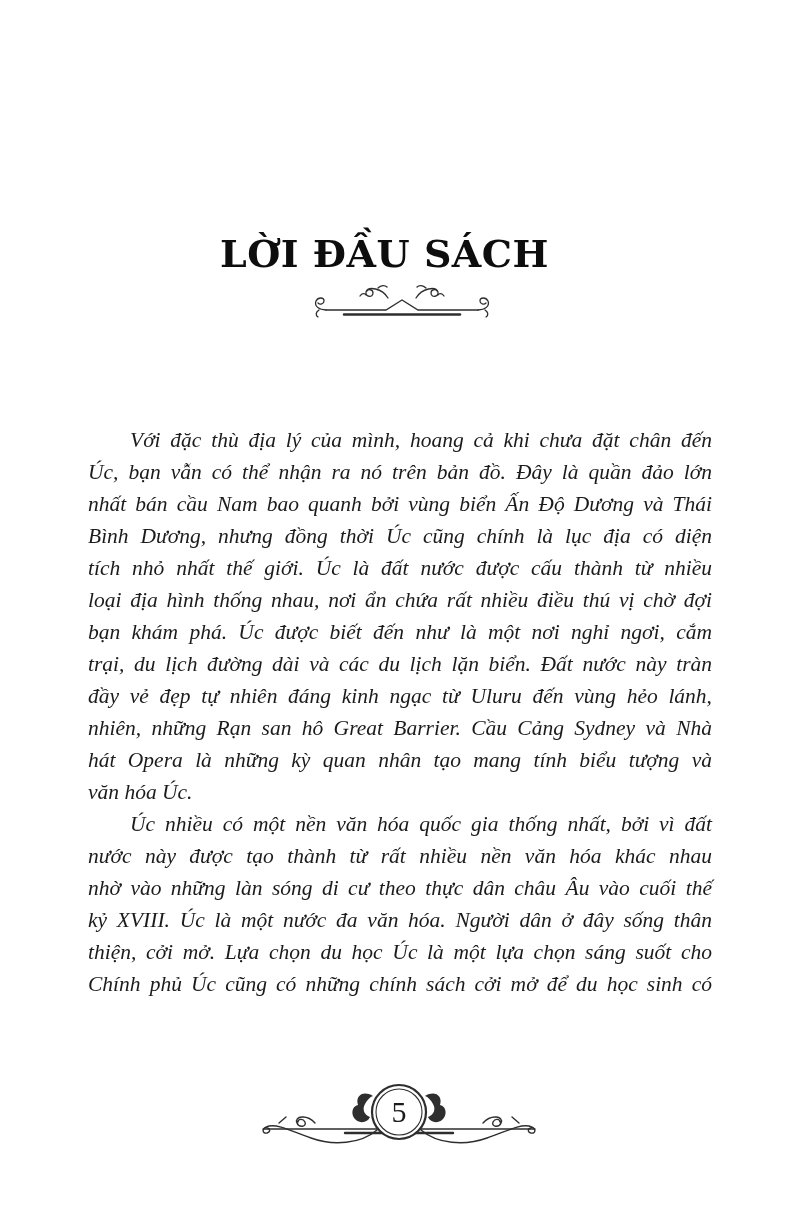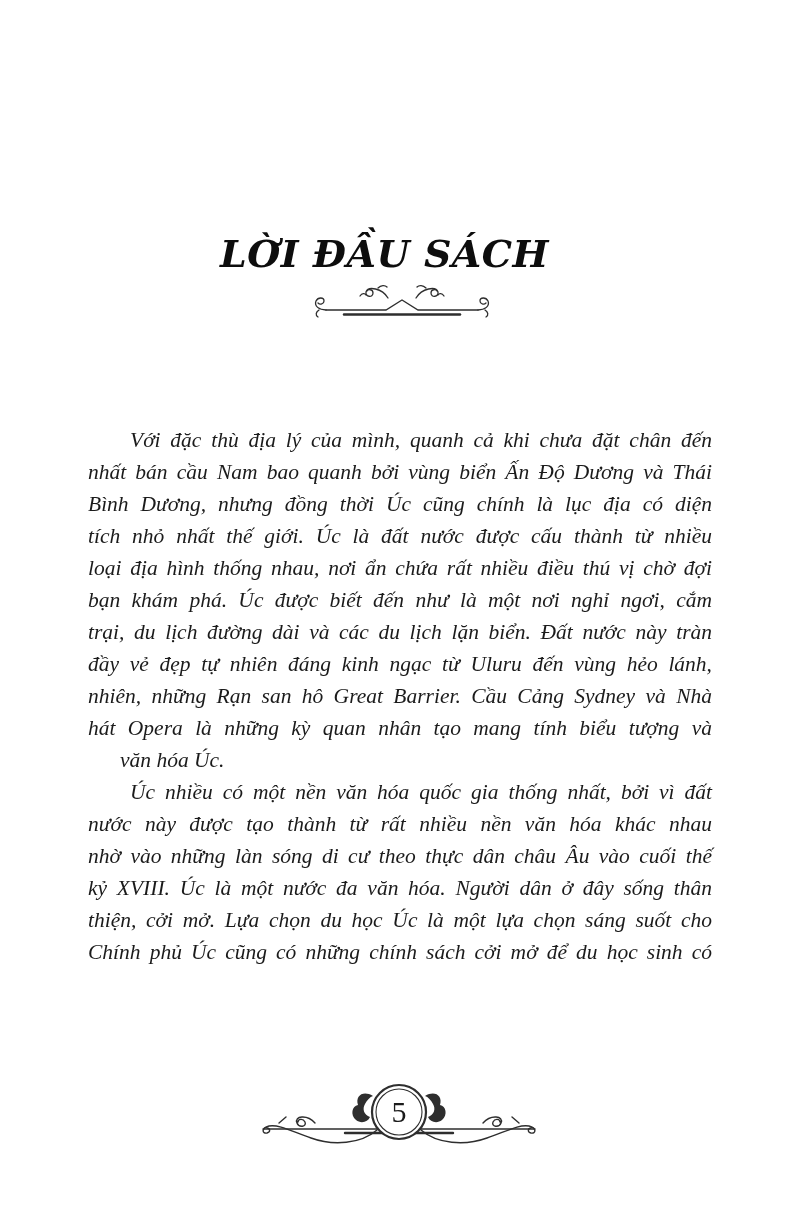--- a/index.html
+++ b/index.html
@@ -17,21 +17,20 @@
     left: 0;
     width: 769px;
     margin: 0;
     text-align: center;
     font-family: "DejaVu Serif", serif;
     font-weight: bold;
     font-size: 38px;
     line-height: 48px;
     letter-spacing: 0.5px;
     color: #0d0d0d;
-    font-style: italic;
   }
   .flourish-top {
     position: absolute;
     top: 283px;
     left: 312px;
   }
   .body-text {
     position: absolute;
     top: 424px;
     left: 88px;
@@ -42,21 +41,21 @@
     line-height: 32px;
     color: #1b1b1b;
   }
   .line {
     height: 32px;
     text-align: justify;
     text-align-last: justify;
     white-space: normal;
   }
   .line.indent { text-indent: 42px; }
-  .line.no-justify { text-align-last: left; margin-left: 32px; }
+  .line.no-justify { text-align-last: left; }
   .flourish-bottom {
     position: absolute;
     top: 1072px;
     left: 249px;
   }
   .page-num-text {
     font-family: "Liberation Serif", serif;
     font-size: 30px;
     fill: #1b1b1b;
   }
@@ -81,21 +80,22 @@
         <path d="M66,5 C69,2 73,2 75,4"></path>
         <path d="M48,13 C50,10 53,10 54,12"></path>
         <path d="M104,15 C110,5 124,3 126,9 C127,14 119,15 119,10 C119,6 124,6 125,8"></path>
         <path d="M114,5 C111,2 107,2 105,4"></path>
         <path d="M132,13 C130,10 127,10 126,12"></path>
       </g>
     </svg>
   </div>
 
   <div class="body-text">
-      <div class="line indent">Với đặc thù địa lý của mình, quanh cả khi chưa đặt chân đến</div>
+      <div class="line indent">Với đặc thù địa lý của mình, hoang cả khi chưa đặt chân đến</div>
+      <div class="line">Úc, bạn vẫn có thể nhận ra nó trên bản đồ. Đây là quần đảo lớn</div>
       <div class="line">nhất bán cầu Nam bao quanh bởi vùng biển Ấn Độ Dương và Thái</div>
       <div class="line">Bình Dương, nhưng đồng thời Úc cũng chính là lục địa có diện</div>
       <div class="line">tích nhỏ nhất thế giới. Úc là đất nước được cấu thành từ nhiều</div>
       <div class="line">loại địa hình thống nhau, nơi ẩn chứa rất nhiều điều thú vị chờ đợi</div>
       <div class="line">bạn khám phá. Úc được biết đến như là một nơi nghỉ ngơi, cắm</div>
       <div class="line">trại, du lịch đường dài và các du lịch lặn biển. Đất nước này tràn</div>
       <div class="line">đầy vẻ đẹp tự nhiên đáng kinh ngạc từ Uluru đến vùng hẻo lánh,</div>
       <div class="line">nhiên, những Rạn san hô Great Barrier. Cầu Cảng Sydney và Nhà</div>
       <div class="line">hát Opera là những kỳ quan nhân tạo mang tính biểu tượng và</div>
       <div class="line no-justify">văn hóa Úc.</div>

